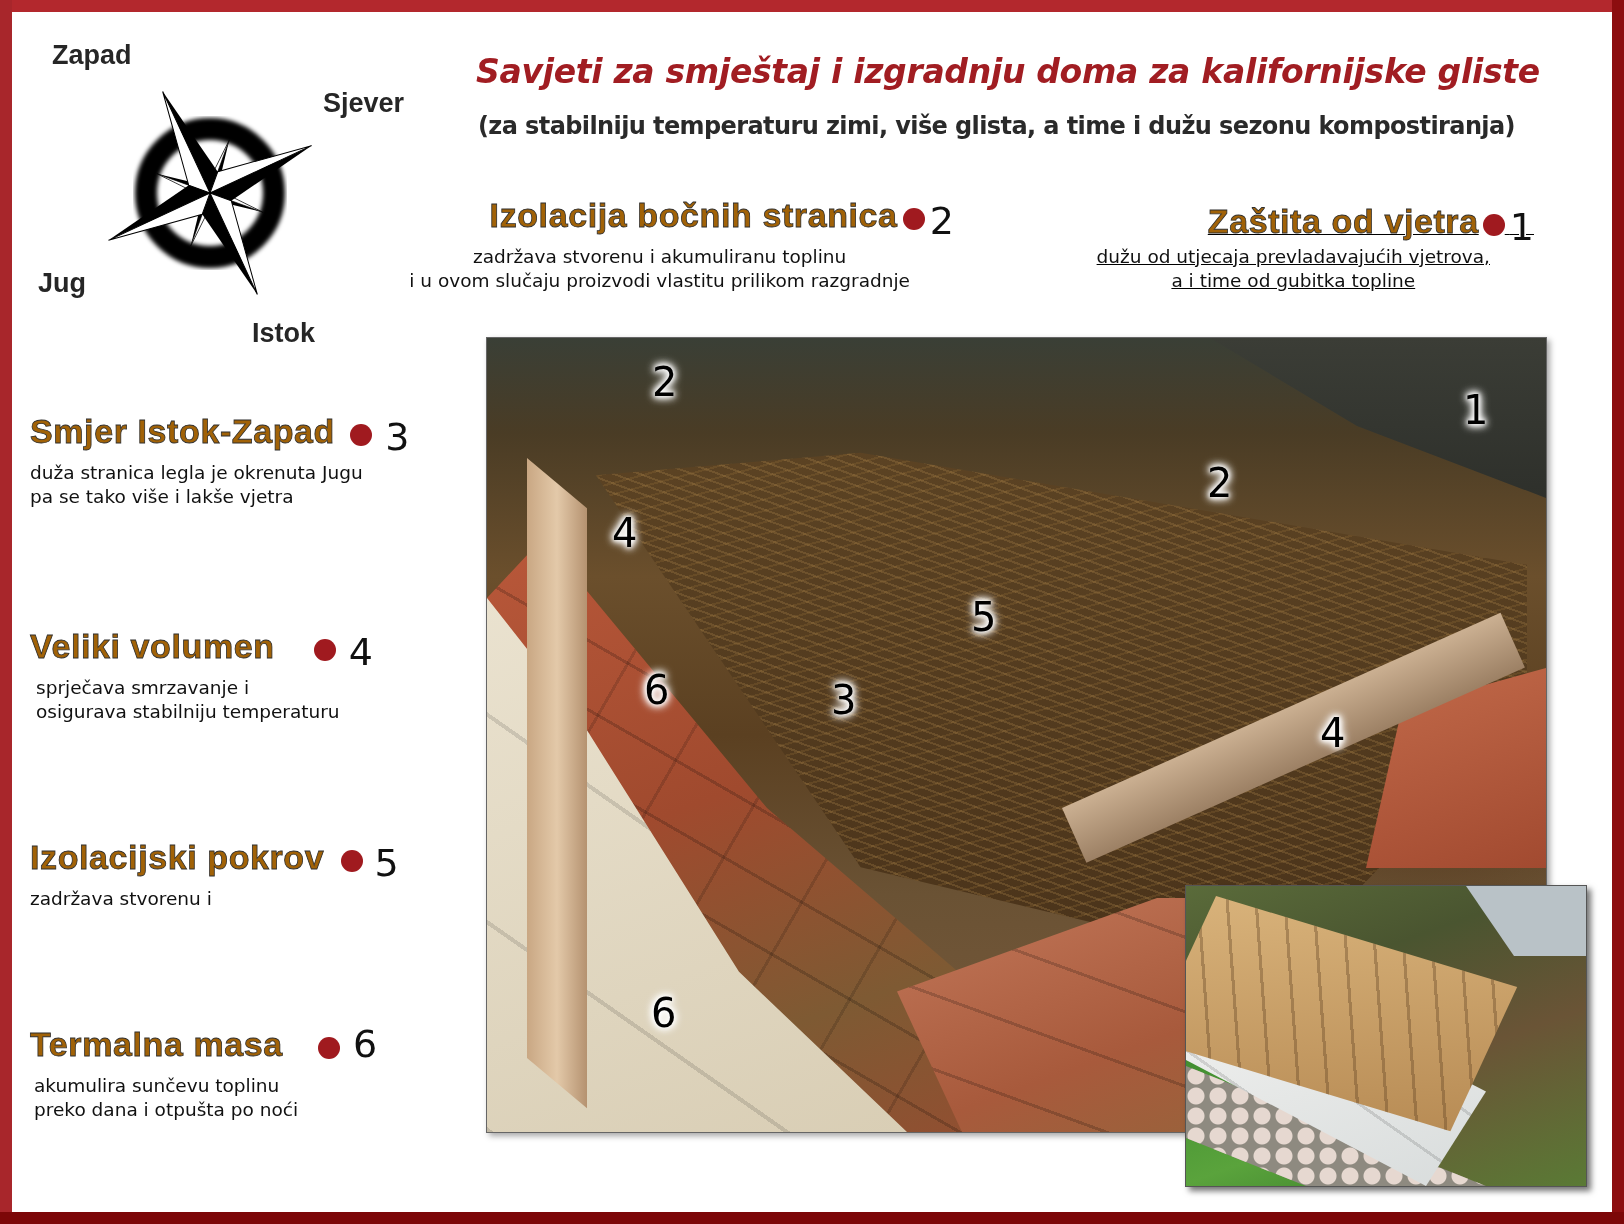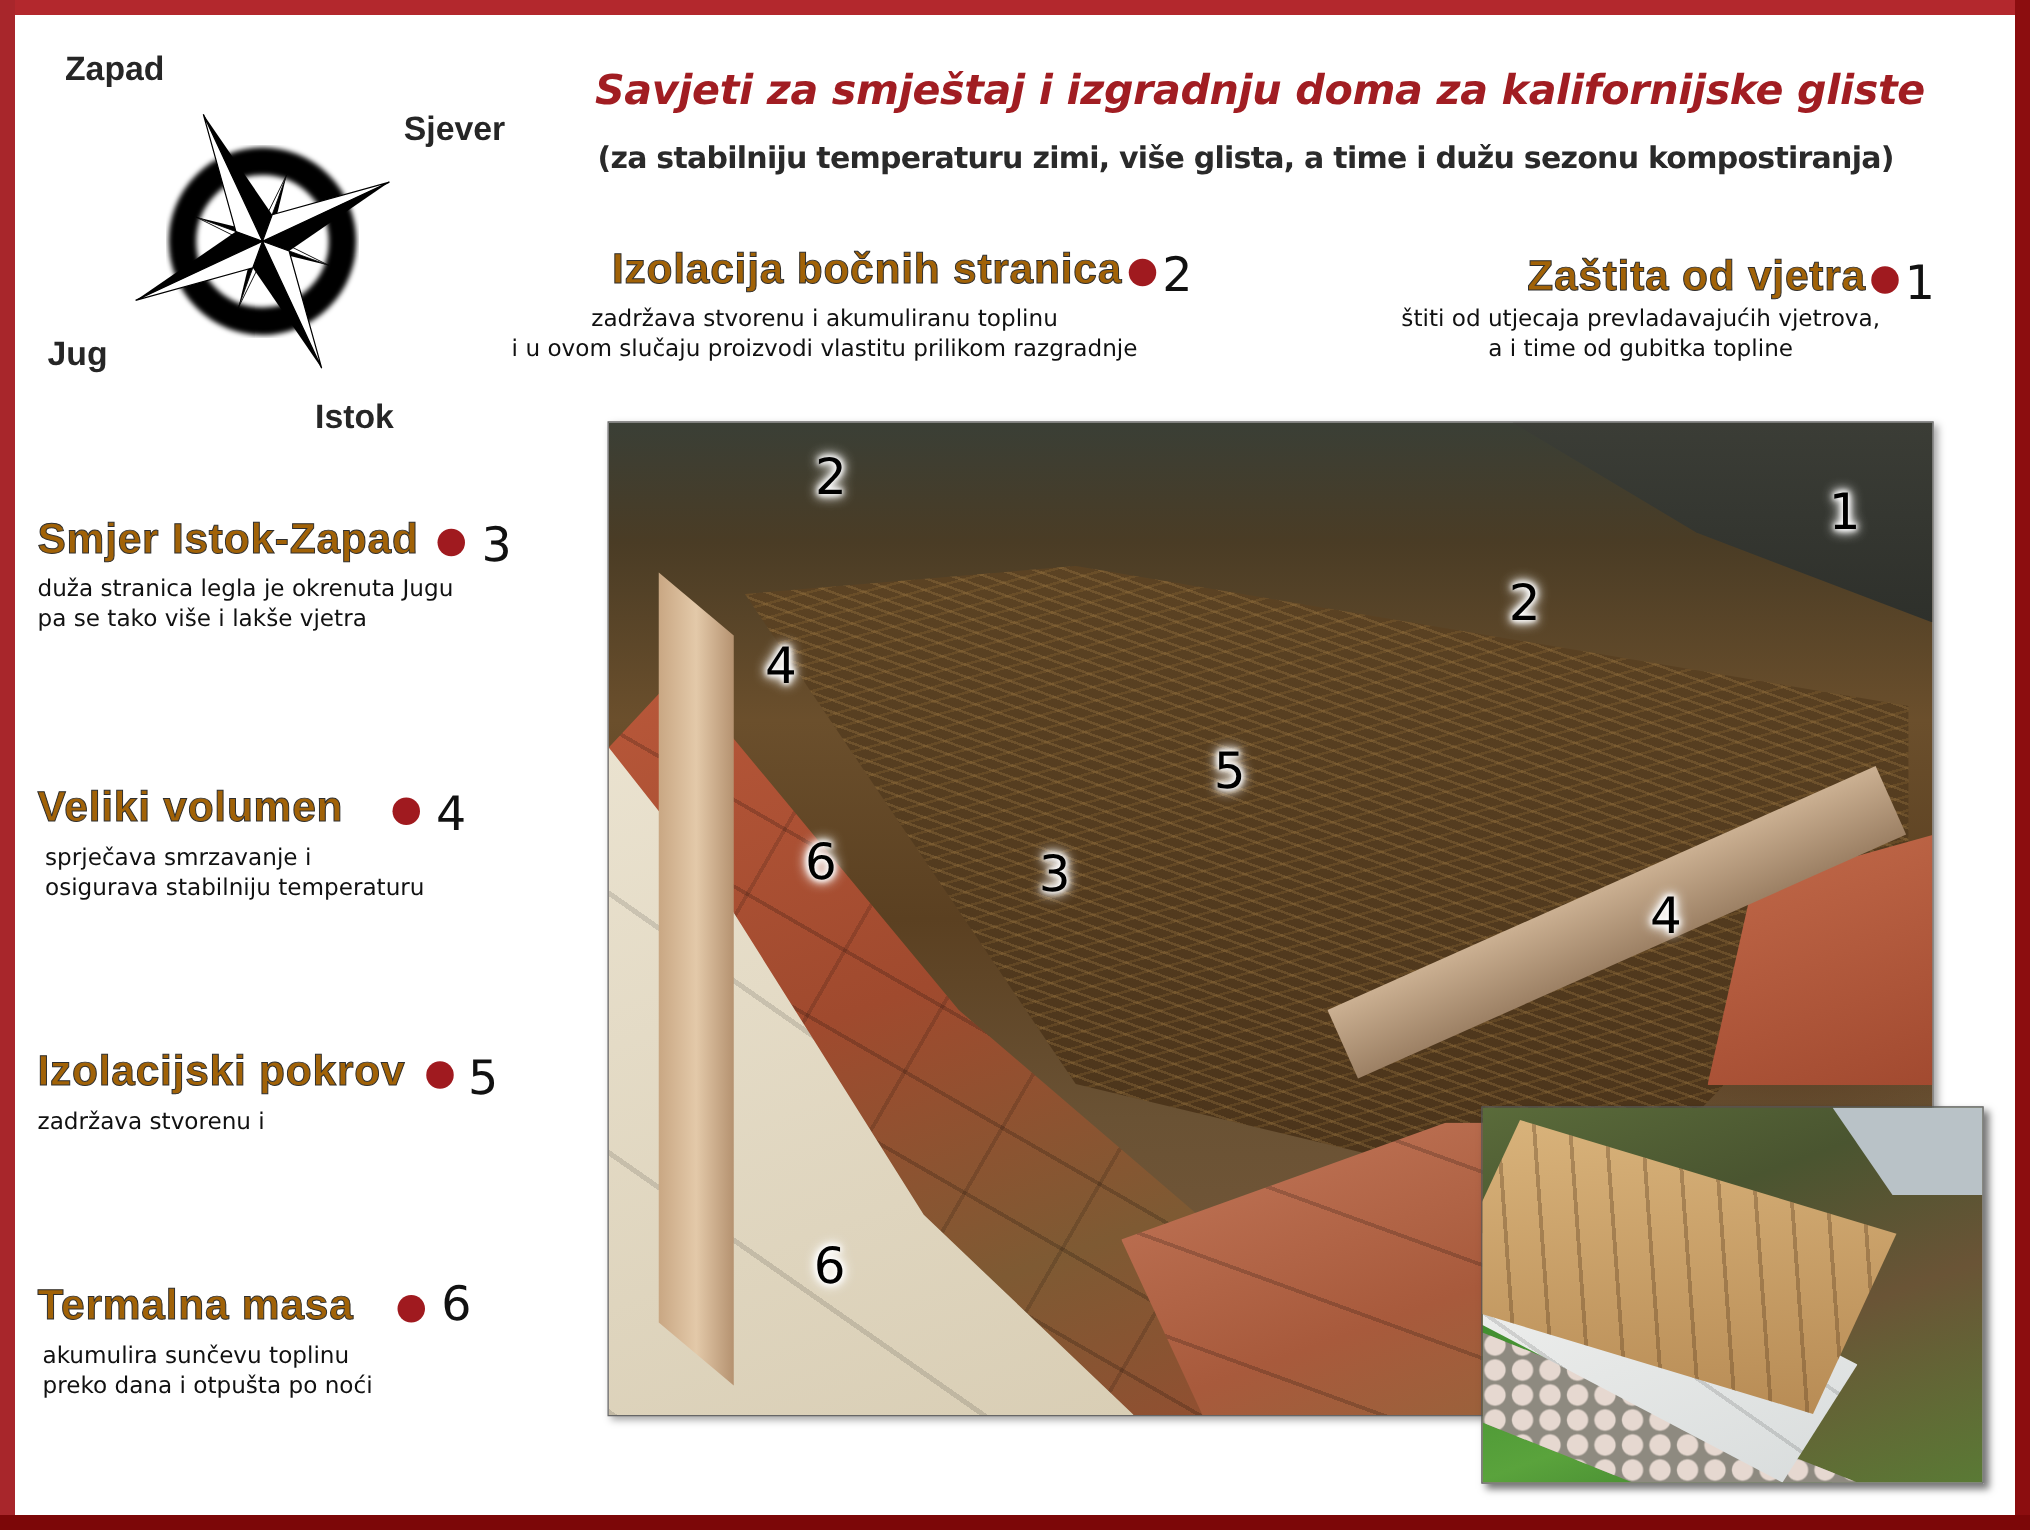--- a/index.html
+++ b/index.html
@@ -181,26 +181,26 @@
 <div class="tip right-align" style="right:670px; top:196px; text-align:right;">
   <div>
     <span class="head">Izolacija bočnih stranica</span>
     <span class="dot"></span>
     <span class="num">2</span>
   </div>
   <div class="desc" style="margin-right:44px;">zadržava stvorenu i akumuliranu toplinu</div>
   <div class="desc" style="margin-right:44px;">i u ovom slučaju proizvodi vlastitu prilikom razgradnje</div>
 </div>
 
-<div class="tip right-align" style="right:76px; top:202px; text-align:right;">
+<div class="tip right-align" style="right:90px; top:202px; text-align:right;text-decoration:underline;">
   <div>
     <span class="head">Zaštita od vjetra</span><span class="dot" style="margin-left:4px;"></span>
     <span class="num">1</span>
   </div>
-  <div class="desc" style="margin-right:44px; margin-top:-6px;">štiti od utjecaja prevladavajućih vjetrova,</div>
+  <div class="desc" style="margin-right:44px; margin-top:-6px;">dužu od utjecaja prevladavajućih vjetrova,</div>
   <div class="desc" style="margin-right:44px;">a i time od gubitka topline</div>
 </div>
 
 <div class="tip" style="left:30px; top:412px;">
   <div>
     <span class="head">Smjer Istok-Zapad</span>
     <span class="dot" style="margin-left:10px;"></span>
     <span class="num" style="margin-left:8px;">3</span>
   </div>
   <div class="desc">duža stranica legla je okrenuta Jugu</div>

